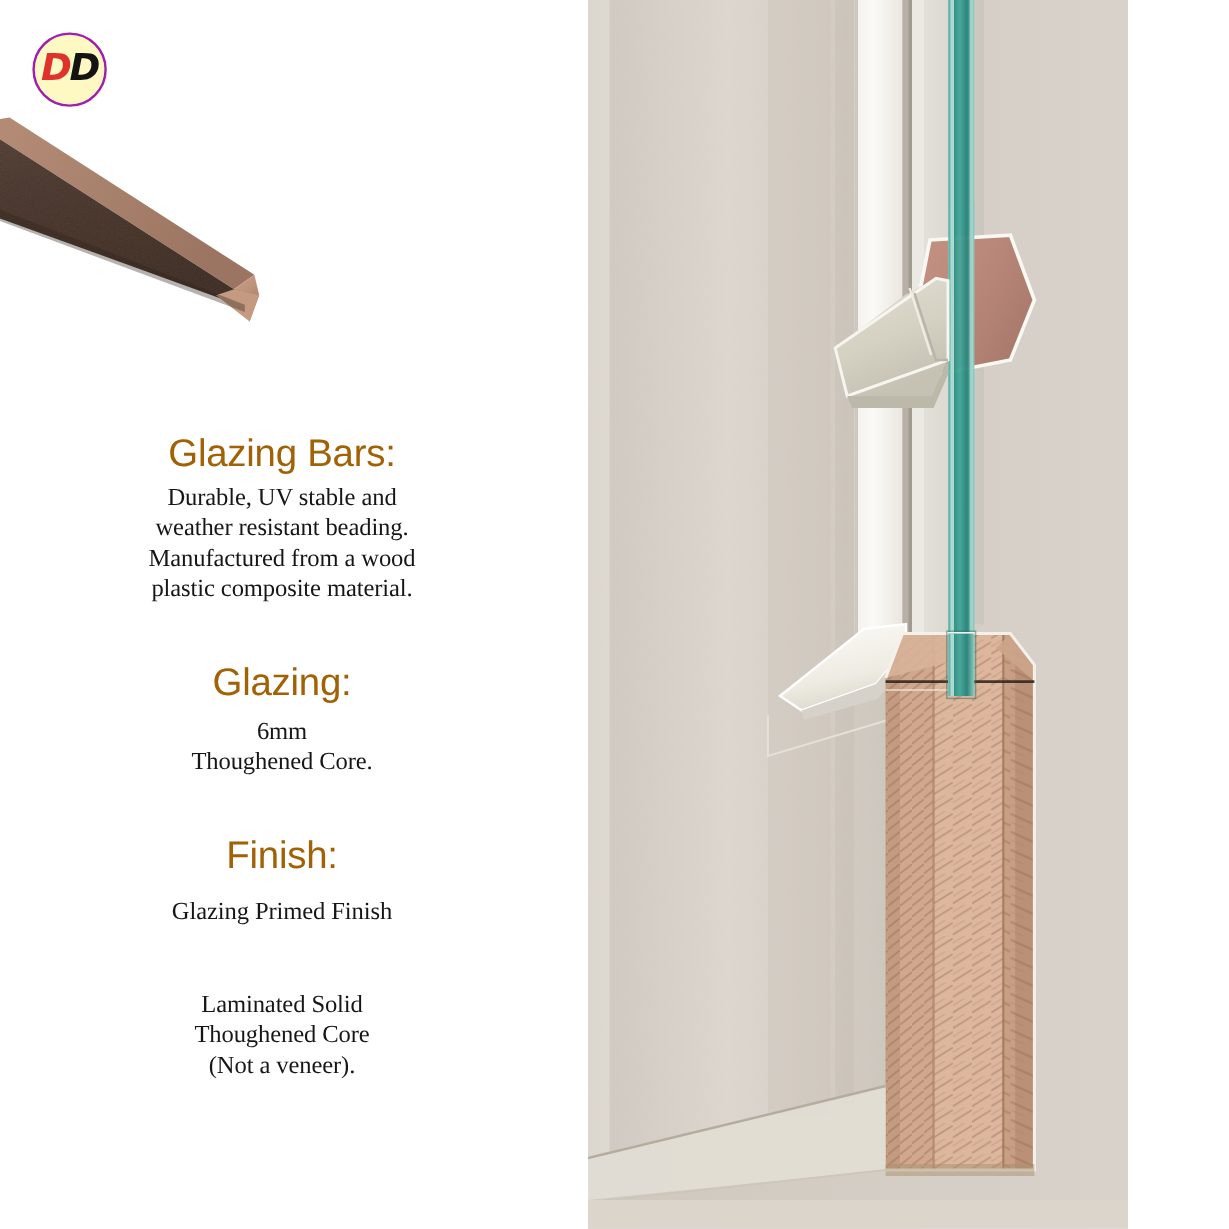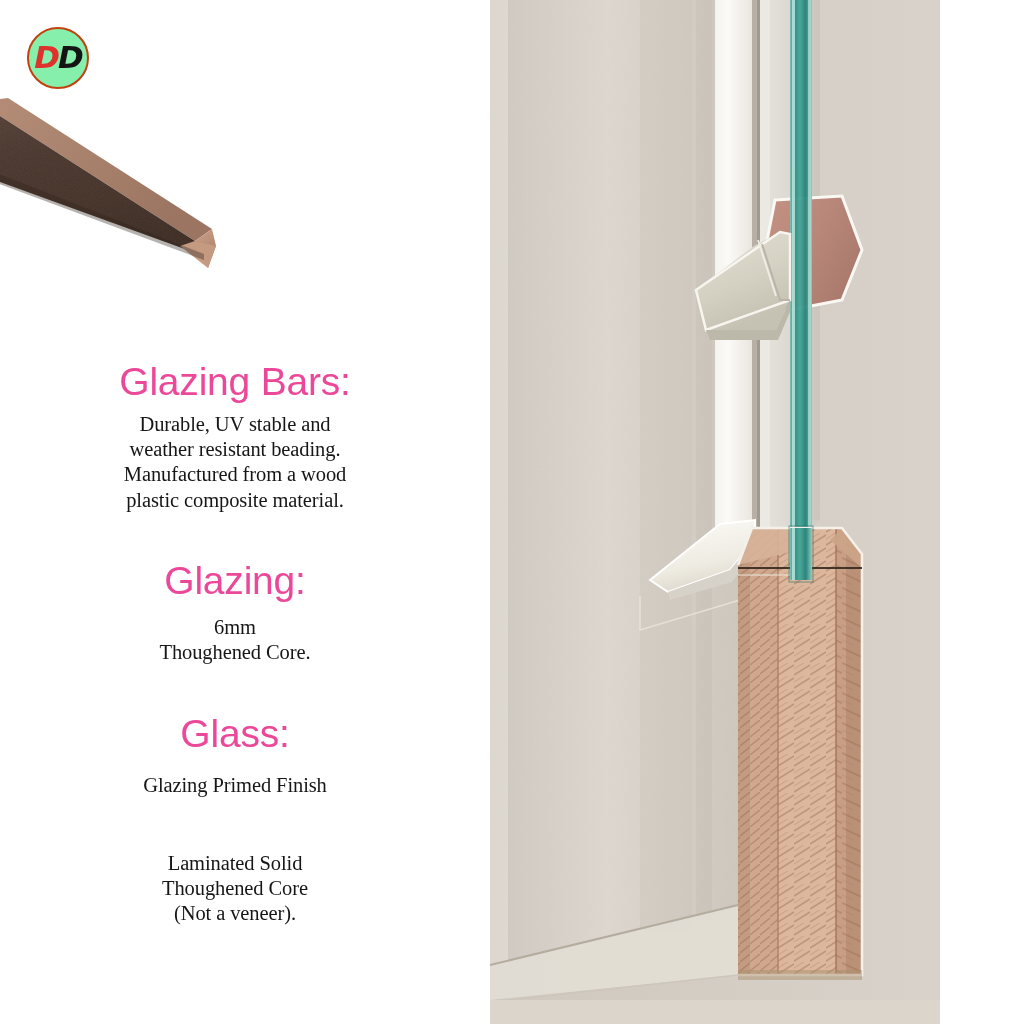--- a/index.html
+++ b/index.html
@@ -12,24 +12,24 @@
   #stage {
     position: relative;
     width: 1024px; height: 1024px;
     background: #ffffff;
   }
 
   
   #logo {
     position: absolute; left: 27px; top: 27px;
     width: 62px; height: 62px;
-    border: 2px solid #c2410c;
+    border: 2px solid #a21caf;
     border-radius: 50%;
     display: flex; align-items: center; justify-content: center;
-    background: #86efac;
+    background: #fef9c3;
     overflow: hidden;
   }
   #logo .dd {
     font-family: "DejaVu Sans", sans-serif;
     font-weight: 900;
     font-size: 31px;
     font-style: italic;
     letter-spacing: -2px;
     line-height: 1;
     white-space: nowrap;
@@ -48,24 +48,24 @@
   
   #spec-col {
     position: absolute;
     left: 0px; top: 358px;
     width: 470px;
     text-align: center;
     color: #1a1a1a;
   }
   .spec-block { margin-bottom: 4px; }
   .spec-head {
-    font-size: 39px;
+    font-size: 32px;
     font-weight: 400;
     line-height: 1.22;
-    color: #ec4899;
+    color: #a16207;
     letter-spacing: -0.2px;
   }
   .spec-body {
     font-size: 20.5px;
     font-weight: 400;
     line-height: 1.24;
     color: #161616;
     letter-spacing: -0.1px;
     white-space: pre-line;
     font-family: Liberation Serif, serif;
@@ -155,21 +155,21 @@
     <div class="spec-block">
       <div class="spec-head">Glazing:</div>
       <div class="gap-c"></div>
       <div class="spec-body">6mm
 Thoughened Core.</div>
     </div>
 
     <div class="gap-d"></div>
 
     <div class="spec-block">
-      <div class="spec-head">Glass:</div>
+      <div class="spec-head">Finish:</div>
       <div class="gap-e"></div>
       <div class="spec-body">Glazing Primed  Finish</div>
     </div>
 
     <div class="gap-f"></div>
 
     <div class="spec-block">
       <div class="gap-g"></div>
       <div class="spec-body">Laminated Solid
 Thoughened Core

